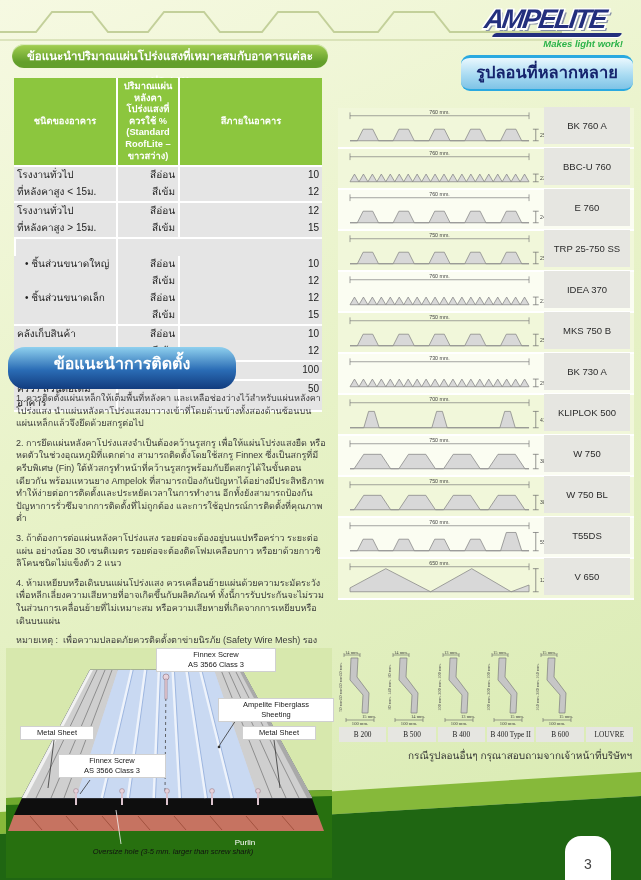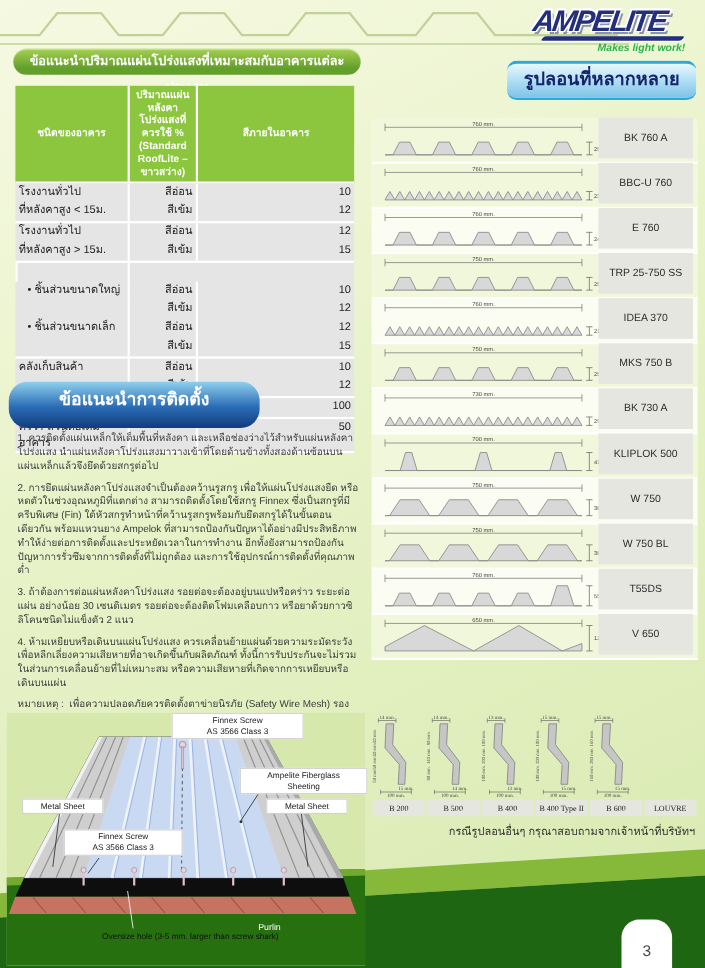--- a/index.html
+++ b/index.html
@@ -46,21 +46,21 @@
   .para{margin-bottom:7px;}
   .note{display:flex;gap:5px;margin-top:5px;}
   .note-label{white-space:nowrap;}
 
   
   .diagram{position:absolute;left:6px;top:648px;width:326px;height:230px;z-index:2;}
   .diagram svg{position:absolute;left:0;top:0;}
   .dlabel{position:absolute;background:#fff;border:1px solid #d0d0d0;font-size:7.5px;line-height:1.3;text-align:center;color:#1a1a1a;padding:1px 3px;z-index:3;}
   .dlabel.bare{background:transparent;border:none;}
   .dlabel.purlin{color:#fff;font-size:8px;}
-  .dlabel.oversize{color:#111;width:280px;}
+  .dlabel.oversize{color:#111;width:280px;font-style:italic;}
 
   
   .right-header{
     position:absolute;right:8px;top:55px;width:172px;height:31px;border-radius:9px;
     background:linear-gradient(180deg,#eaf8fe 0%,#a9dbf2 55%,#7ec3e6 100%);
     border-top:3px solid #2aa9e0;border-bottom:2px solid #2aa9e0;
     color:#16246d;font-weight:bold;font-size:16.5px;line-height:29px;text-align:center;
   }
   .profiles-panel{position:absolute;left:338px;top:108px;width:296px;background:#fff;border-radius:5px 5px 0 0;z-index:1;}
   .prow{position:relative;height:39px;border-bottom:2px solid #fff;background:#f1f7da;}

